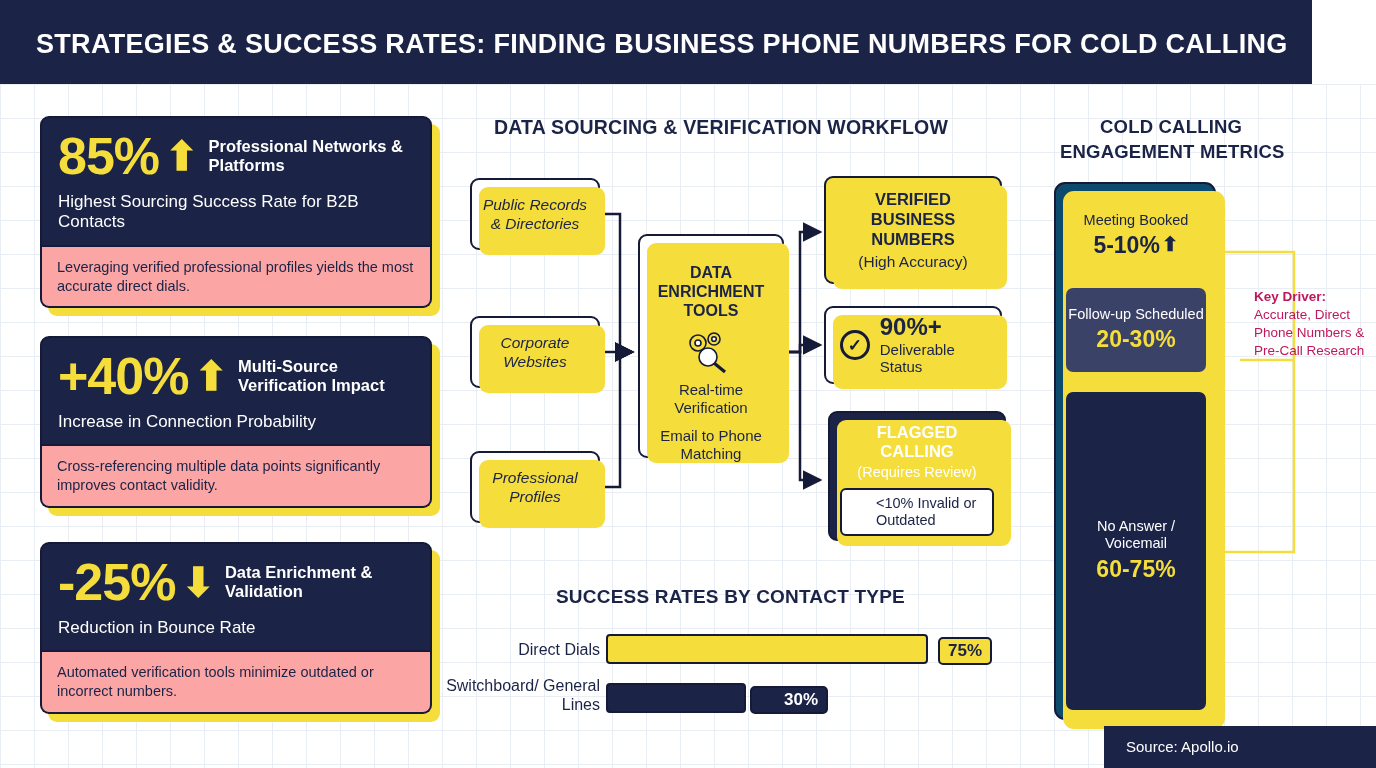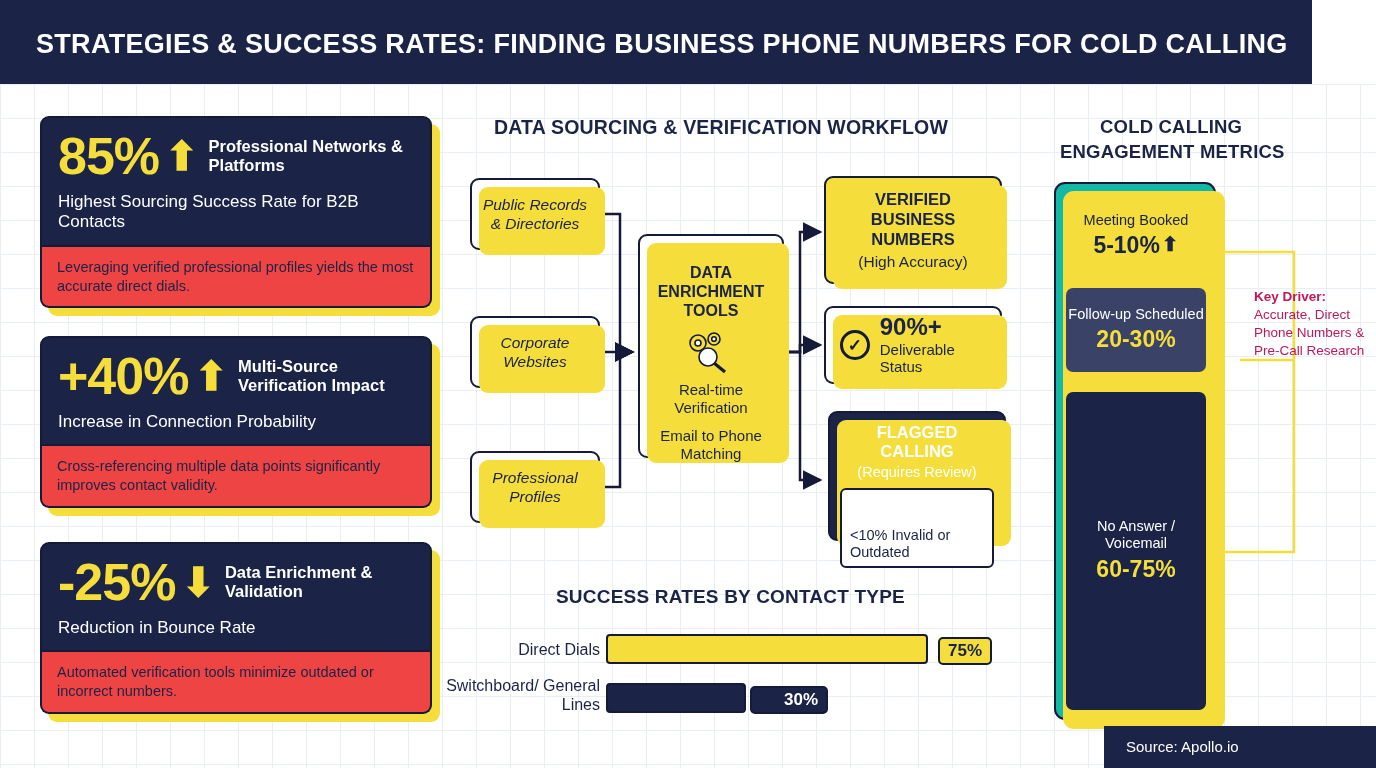--- a/index.html
+++ b/index.html
@@ -65,21 +65,21 @@
     margin-left:2px; margin-right:6px;
   }
   .arrow.down{ color:#f5de3c; }
   .stat-title{
     color:#ffffff; font-size:16.5px; font-weight:bold; line-height:1.16;
   }
   .stat-sub{
     color:#ffffff; font-size:17px; margin-top:10px; line-height:1.2;
   }
   .stat-bottom{
-    background:#ef4444; border:2.5px solid #141a38; border-top:none;
+    background:#fca5a5; border:2.5px solid #141a38; border-top:none;
     border-radius:0 0 9px 9px;
     padding:11px 15px; font-size:14.5px; color:#1b2347; line-height:1.3;
   }
 
   
   .sec-title{
     position:absolute; font-weight:bold; color:#1b2347; z-index:4;
     letter-spacing:.2px;
   }
   .flow-box{
@@ -94,21 +94,21 @@
   }
   .flow-label{ font-size:15.5px; line-height:1.25; padding:0 4px;font-style:italic;}
   .yellow-box{ background:#f5de3c; }
   .navy-box{ background:#1b2347; color:#fff; }
 
   svg.connectors{ position:absolute; left:0; top:0; width:1376px; height:768px; z-index:2; }
 
   
   .right-outer{
     position:absolute; left:1054px; top:182px; width:162px; height:538px;
-    background:#14b8a6; border:2.5px solid #141a38; border-radius:11px; z-index:3;
+    background:#0c4a6e; border:2.5px solid #141a38; border-radius:11px; z-index:3;
   }
   .right-outer .shadow{
     position:absolute; left:7px; top:7px; width:162px; height:538px;
     background:#f5de3c; border-radius:11px; z-index:-1;
   }
   .seg{
     position:absolute; left:10px; width:140px;
     border-radius:7px; text-align:center; color:#ffffff;
   }
   .seg .lbl{ font-size:14.5px; line-height:1.2; }
@@ -263,21 +263,21 @@
   </div>
 </div>
 
 <div class="flow-box navy-box" style="left:828px; top:411px; width:178px; height:130px; display:block;">
   <div class="shadow"></div>
   <div style="text-align:center; padding:10px 8px 0 8px;">
     <div style="font-size:16.5px; font-weight:bold; color:#ffffff; line-height:1.18;">FLAGGED CALLING</div>
     <div style="font-size:14.5px; color:#ffffff; margin-top:2px;">(Requires Review)</div>
   </div>
   <div style="margin:8px 10px 0 10px; background:#ffffff; border:2.5px solid #141a38; border-radius:6px;
-              display:flex; align-items:center; gap:8px; padding:5px 8px;flex-direction:column;">
+              display:flex; align-items:center; gap:8px; padding:5px 8px;">
     <span class="warn-tri">⚠</span>
     <span style="font-size:14.5px; color:#1b2347; line-height:1.18; text-align:left;">&lt;10% Invalid or Outdated</span>
   </div>
 </div>
 
 <div class="sec-title" style="left:1100px; top:116px; font-size:18.5px;">COLD CALLING</div>
 <div class="sec-title" style="left:1060px; top:141px; font-size:18.5px;">ENGAGEMENT METRICS</div>
 
 <div class="right-outer">
   <div class="shadow"></div>

